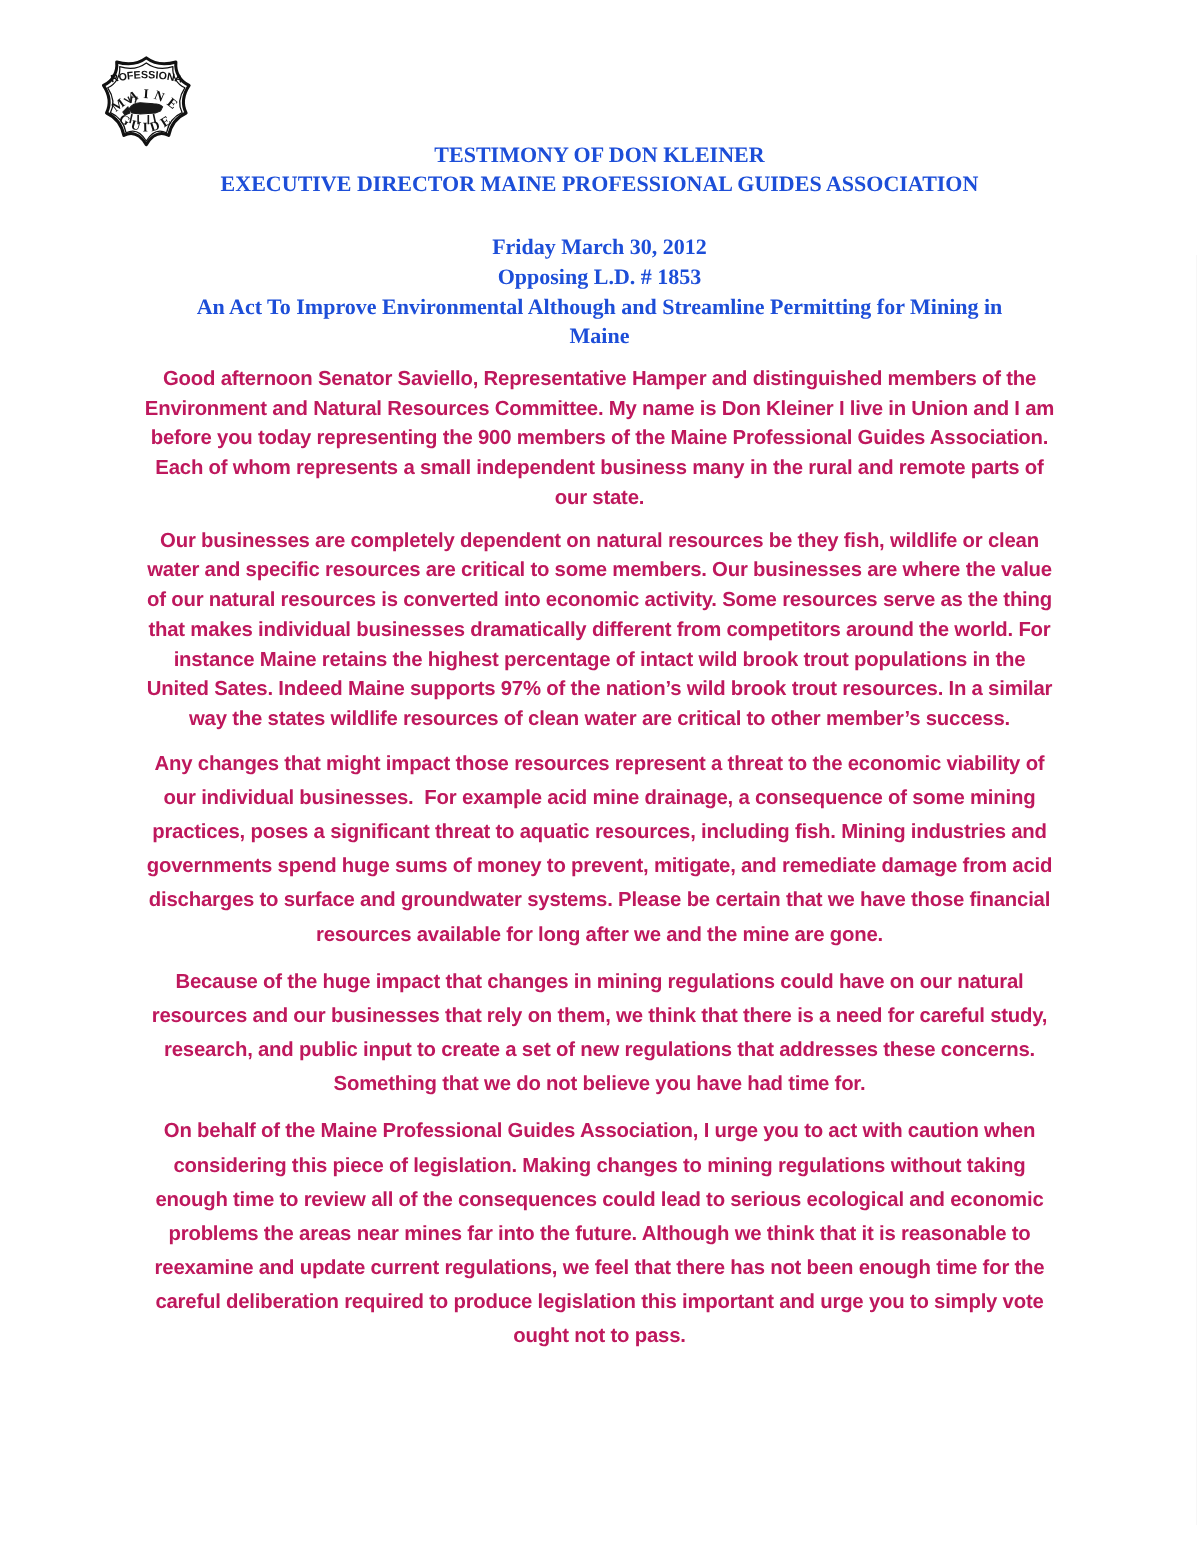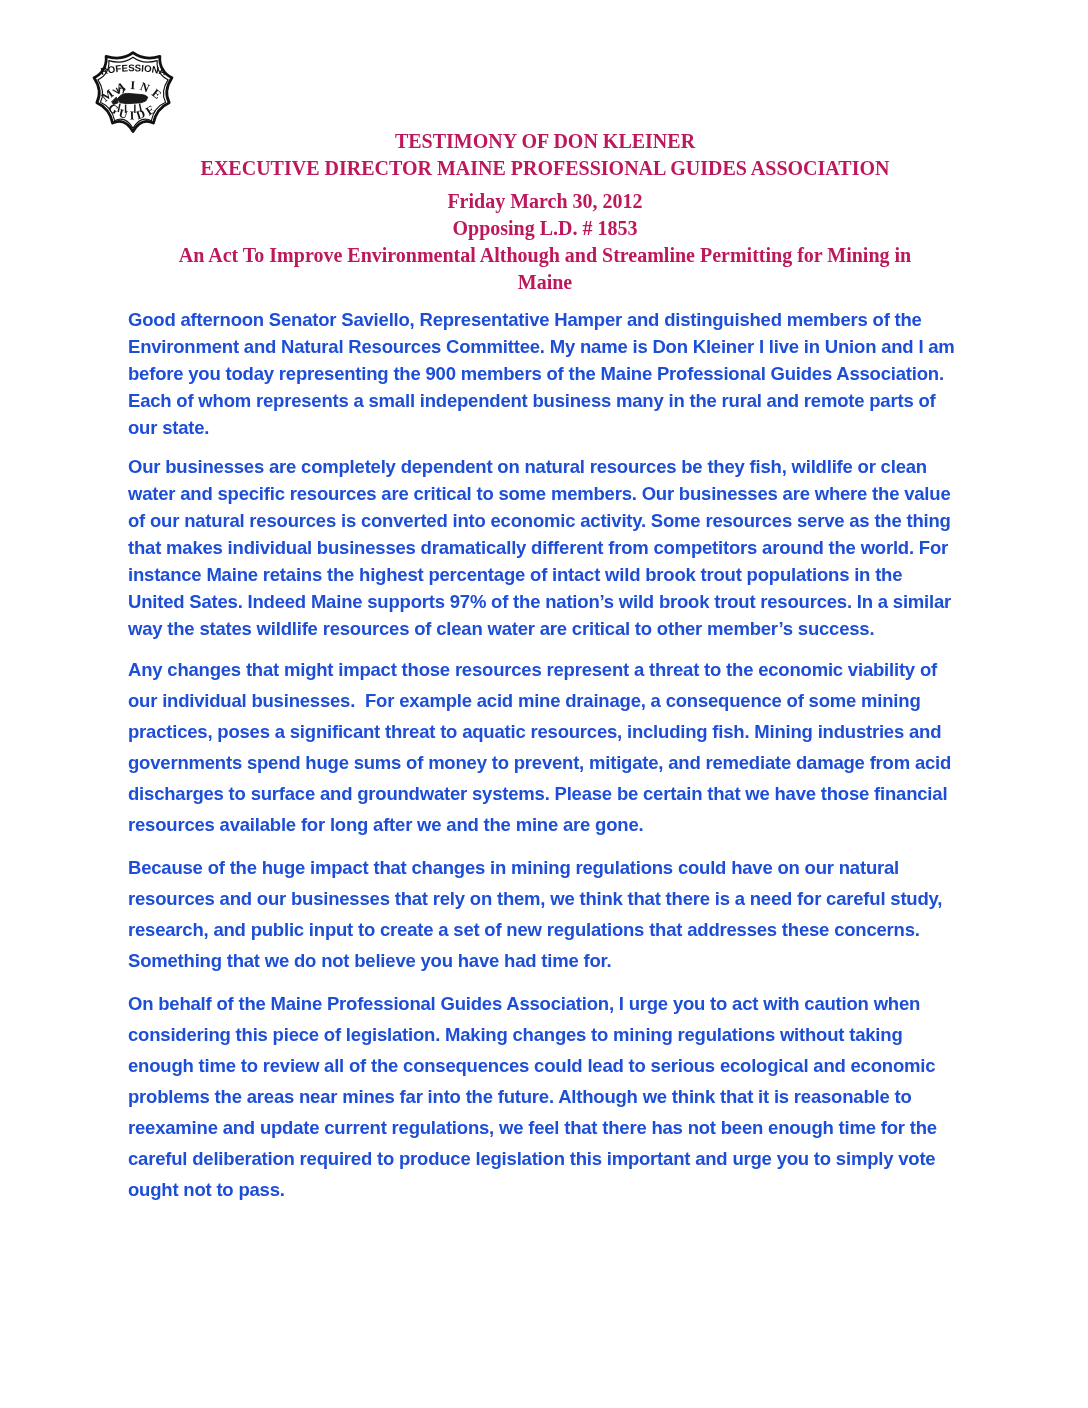--- a/index.html
+++ b/index.html
@@ -25,34 +25,35 @@
   }
   .content {
     padding: 128px 126px 0 128px;
   }
   .heading {
     text-align: center;
     font-family: "Liberation Serif", "DejaVu Serif", serif;
     font-weight: bold;
     font-size: 20px;
     line-height: 27px;
-    color: #be185d;
+    color: #1d4ed8;
   }
   .date-line {
-    margin-top: 6px;
+    margin-top: 30px;
   }
   .subject-block {
   }
   .body-text {
     margin-top: 10px;
     font-family: "Liberation Sans", "DejaVu Sans", sans-serif;
     font-weight: bold;
     font-size: 18.5px;
     letter-spacing: -0.2px;
-    color: #1d4ed8;
+    color: #be185d;
+    text-align: center;
   }
   .body-text p {
     margin: 0 0 12px 0;
     white-space: pre-wrap;
   }
   p.tight  { line-height: 27px; }
   p.loose  { line-height: 31px; }
 </style>
 </head>
 <body>

